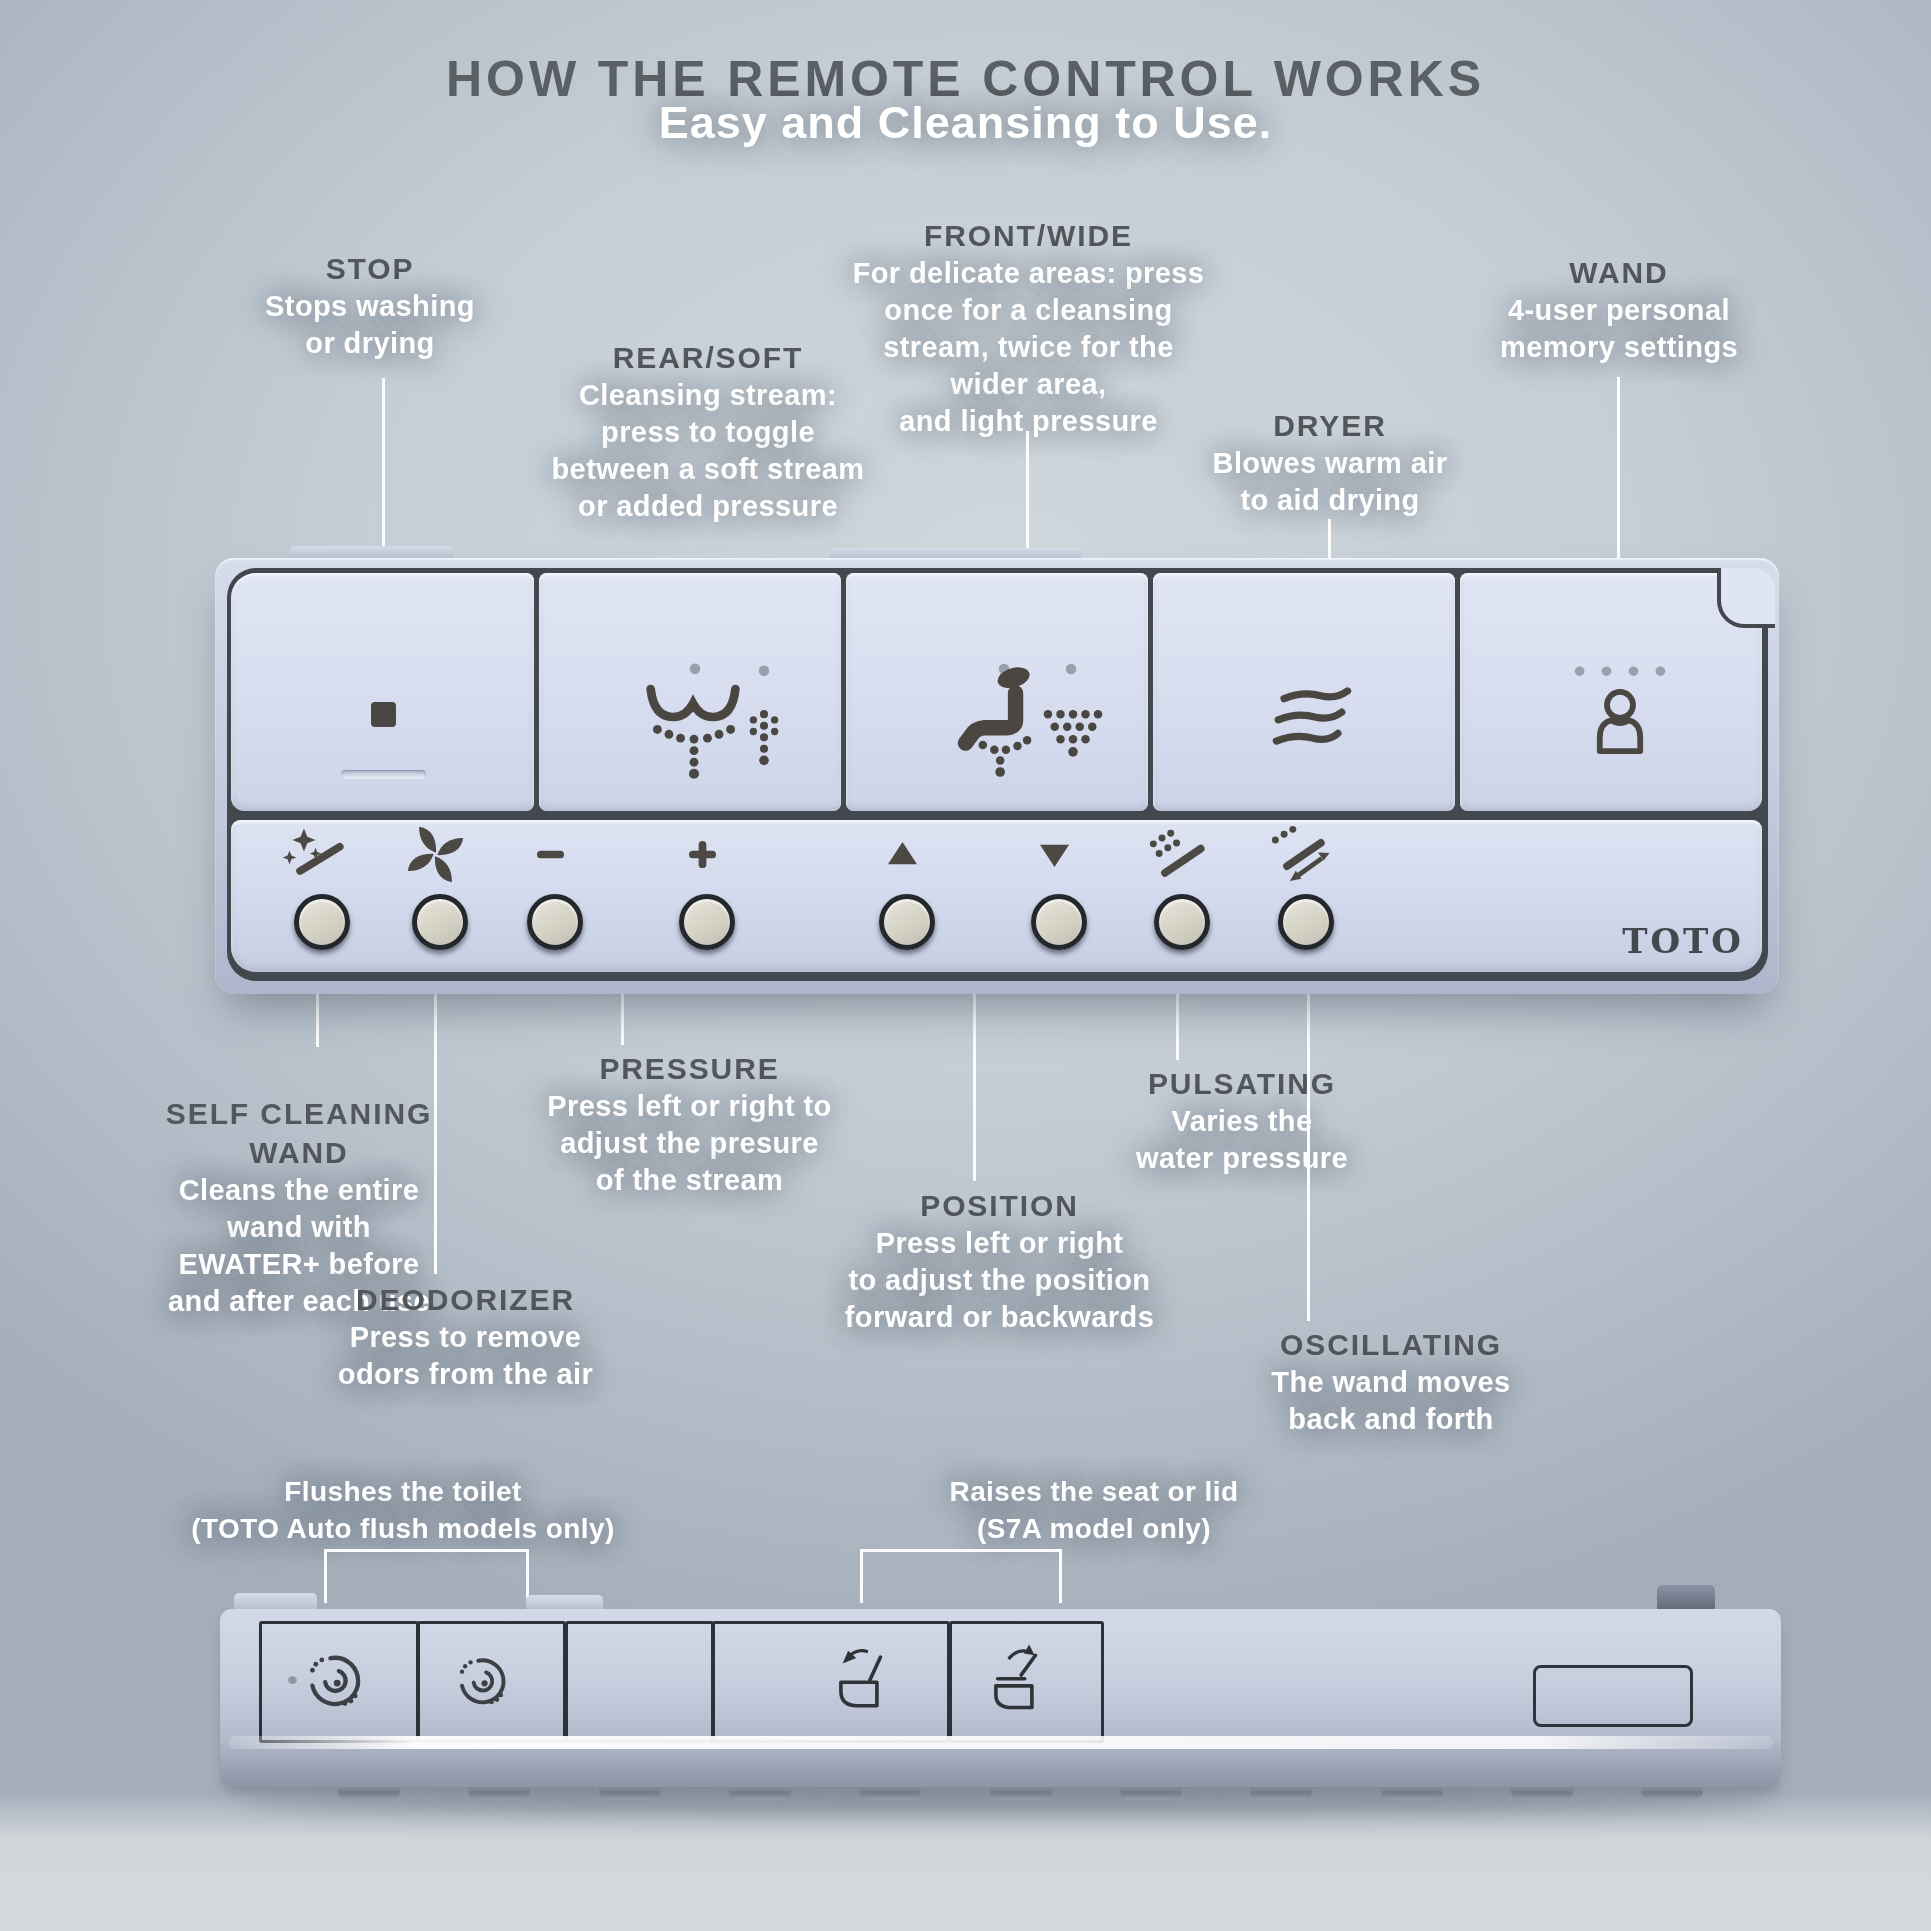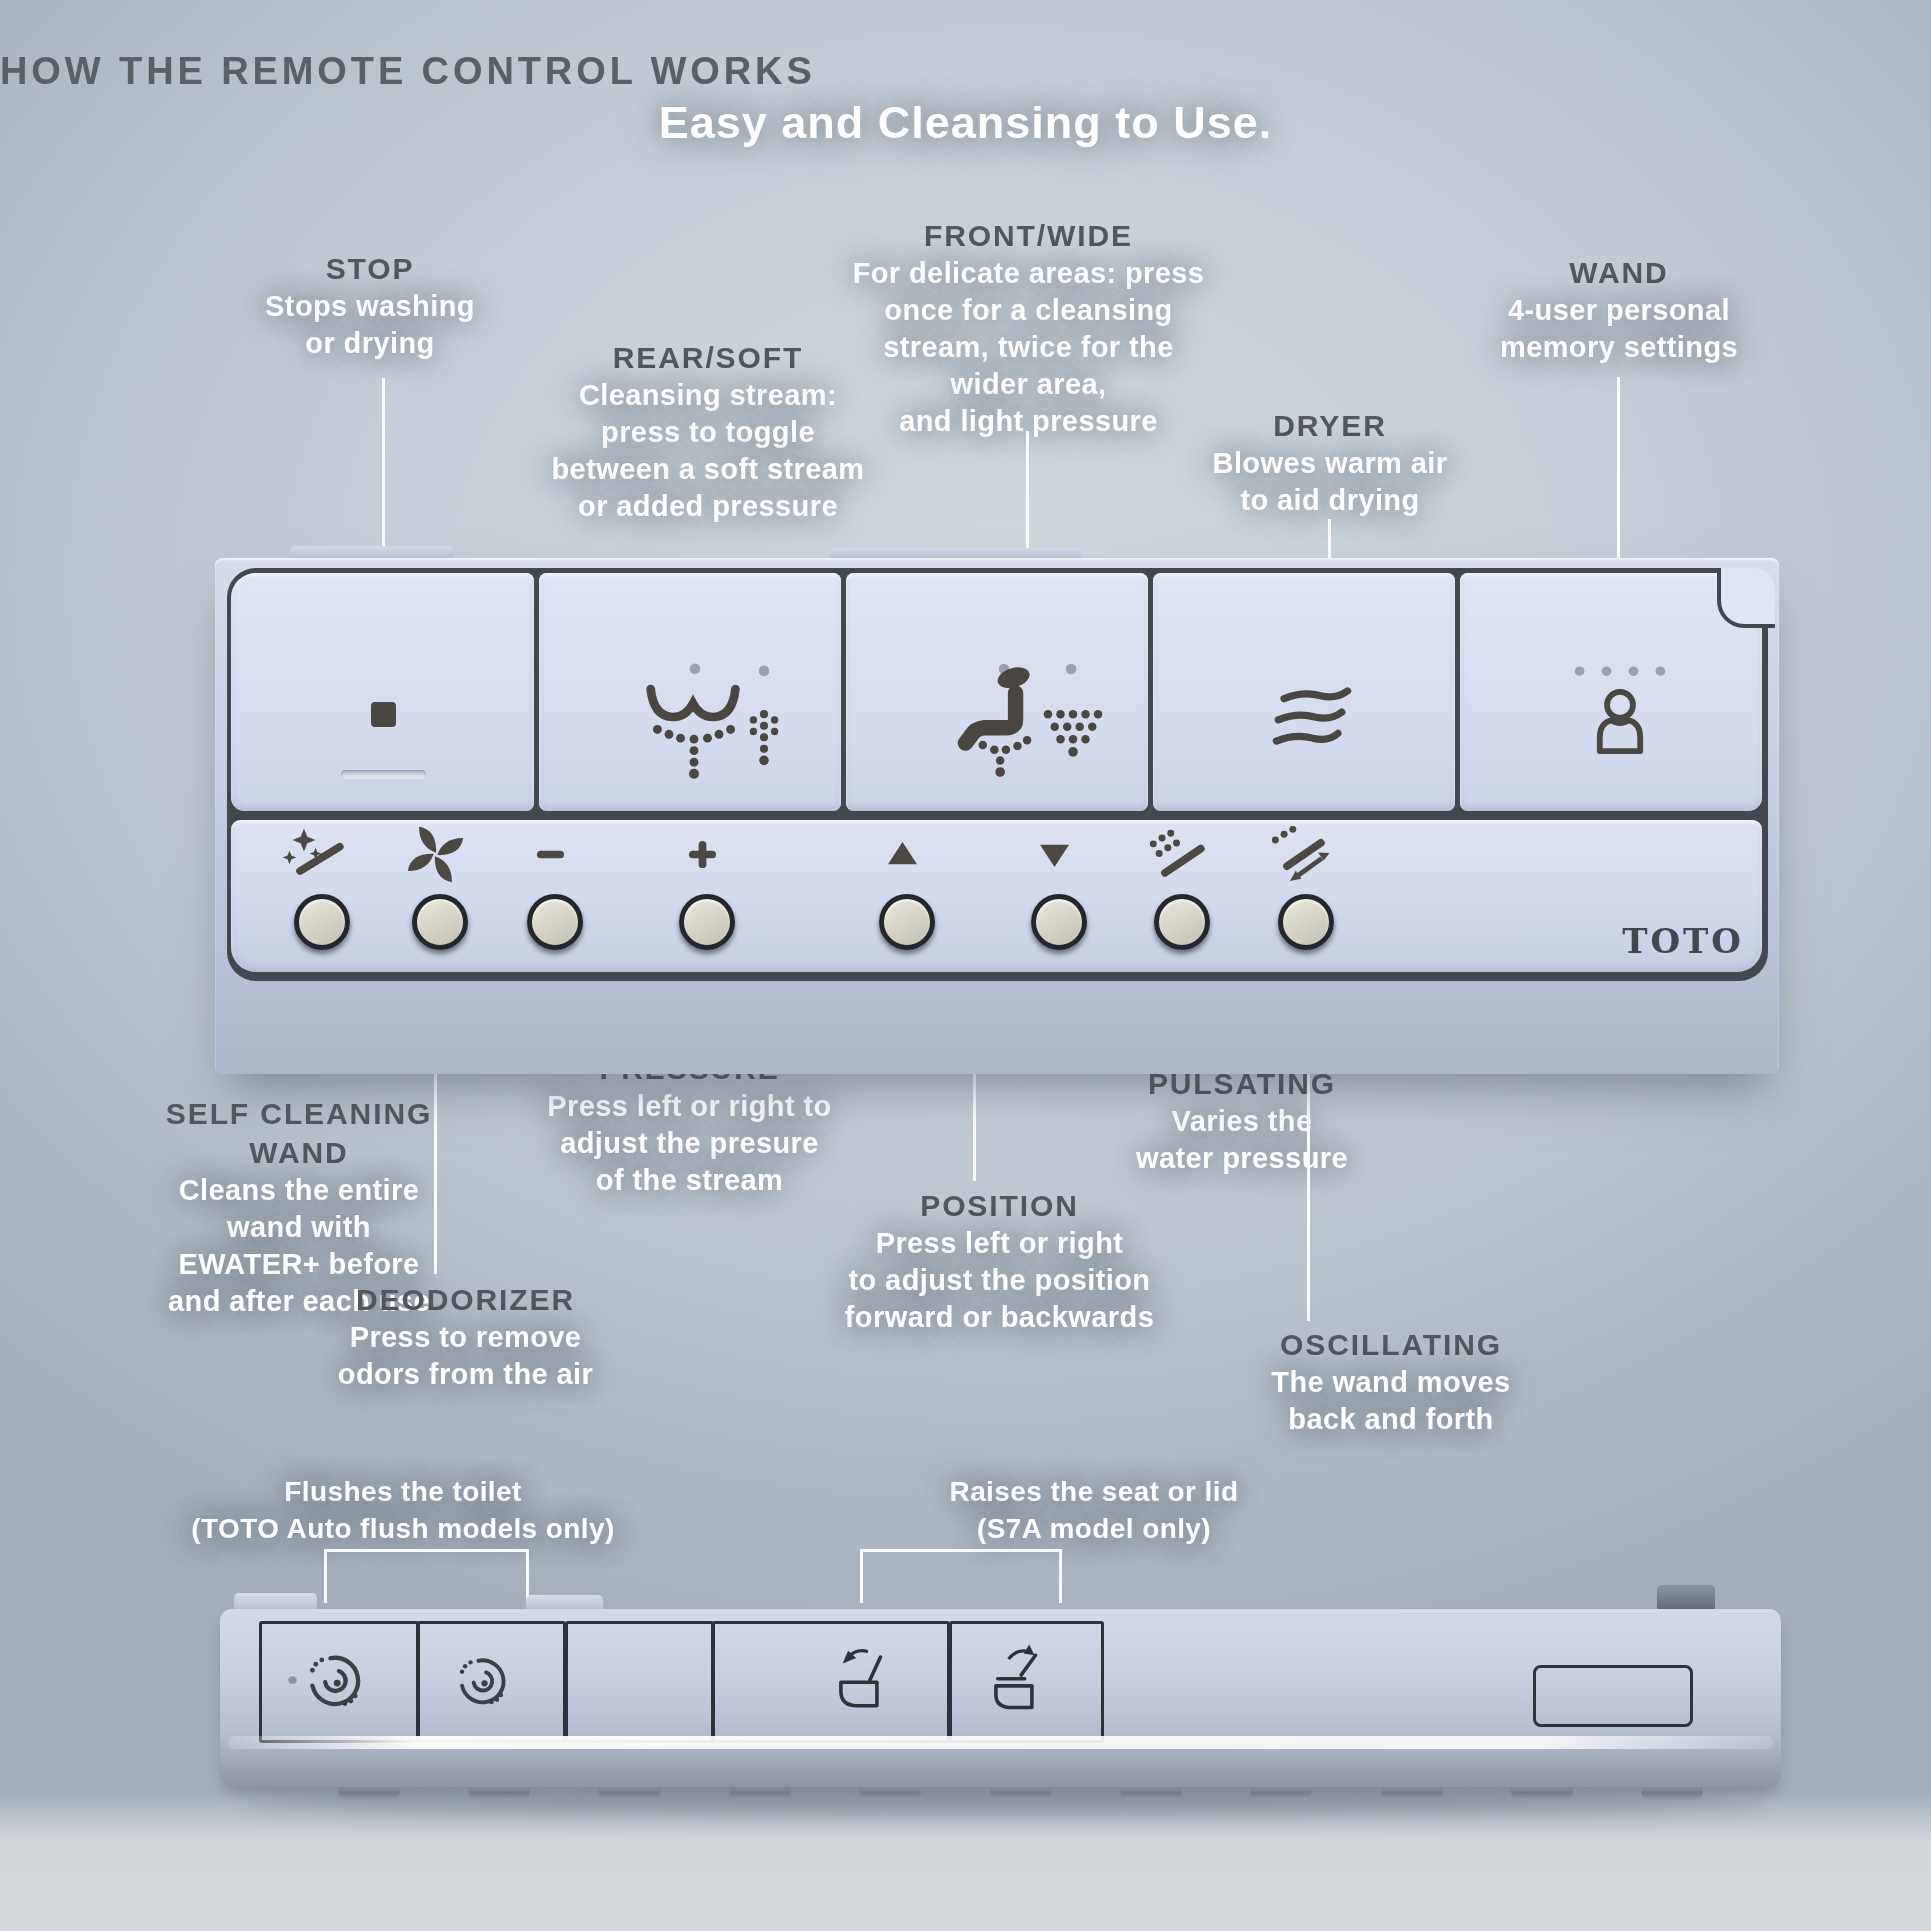--- a/index.html
+++ b/index.html
@@ -1,36 +1,36 @@
 <!DOCTYPE html>
 <html><head>
 <meta charset="utf-8">
 <style>
   html,body{margin:0;padding:0;}
   .stage{position:relative;width:1931px;height:1931px;overflow:hidden;
     font-family:"Liberation Sans","DejaVu Sans",sans-serif;
     background:radial-gradient(1448px 1110px at 52% 30%, #cfd7dd 0%, #c5ced6 45%, #b3bdc7 75%, #a3aebA 100%);}
   .floor{position:absolute;left:0;top:1792px;width:1931px;height:139px;
     background:linear-gradient(180deg, rgba(208,213,218,0) 0%, #d2d6da 35%, #d5d8db 100%);}
-  .page-title{position:absolute;left:0;top:50px;width:1931px;text-align:left;
-    font-size:38px;font-weight:700;letter-spacing:3.9px;color:#5b6065;}
+  .page-title{position:absolute;left:0;top:50px;width:1931px;text-align:center;
+    font-size:50px;font-weight:700;letter-spacing:3.9px;color:#5b6065;}
   .page-subtitle{position:absolute;left:0;top:97px;width:1931px;text-align:center;
     font-size:45px;font-weight:700;letter-spacing:1px;color:#ffffff;
     text-shadow:0 0 25px rgba(58,68,80,.5),0 0 50px rgba(58,68,80,.3);}
   .callout{position:absolute;text-align:center;}
   .c-title{font-size:30px;font-weight:700;letter-spacing:1.9px;color:#54585d;line-height:39px;white-space:pre-line;}
   .c-body{font-size:29px;font-weight:700;letter-spacing:0.4px;color:#ffffff;line-height:37px;white-space:pre-line;
     text-shadow:0 0 23px rgba(58,68,80,.55),0 0 46px rgba(58,68,80,.3);}
   .note{position:absolute;text-align:center;font-size:28px;font-weight:700;letter-spacing:0.4px;color:#fff;
     line-height:37px;white-space:pre-line;text-shadow:0 0 23px rgba(58,68,80,.55),0 0 46px rgba(58,68,80,.3);}
   .cline,.bline{position:absolute;background:rgba(255,255,255,.96);}
   .cline{width:2.9px;}
   .bline{height:2.9px;}
   
-  .remote-top{position:absolute;left:215px;top:558px;width:1564px;height:516px;border-radius:8px;
+  .remote-top{position:absolute;left:215px;top:558px;width:1564px;height:436px;border-radius:19px;
     background:linear-gradient(180deg,#d6dcea 0%,#c2cade 55%,#aeb6cb 100%);
     box-shadow:0 25px 44px -13.5px rgba(66,76,92,.5), inset 0 1.9px 1.9px #eff3fb;}
   .tab{position:absolute;border-radius:4.8px;background:linear-gradient(180deg,#d6dce9,#b4bccd);}
   .groove{position:absolute;left:11.6px;top:9.7px;width:1541px;height:413px;border-radius:29px;
     background:#43474e;padding:0;}
   .toprow{position:absolute;left:16.4px;top:14.5px;width:1531px;height:238px;display:flex;gap:4.8px;}
   .bigbtn{flex:1;background:linear-gradient(180deg,#e1e6f4 0%,#d7ddef 55%,#ccd4e8 100%);
     border-radius:7.7px;box-shadow:inset 0 1.9px 3.9px rgba(255,255,255,.85),inset 0 -3.9px 6.8px rgba(138,148,174,.35);}
   .bigbtn.first{border-top-left-radius:25px;border-bottom-left-radius:13.5px;}
   .bigbtn.last{border-top-right-radius:25px;border-bottom-right-radius:13.5px;}

